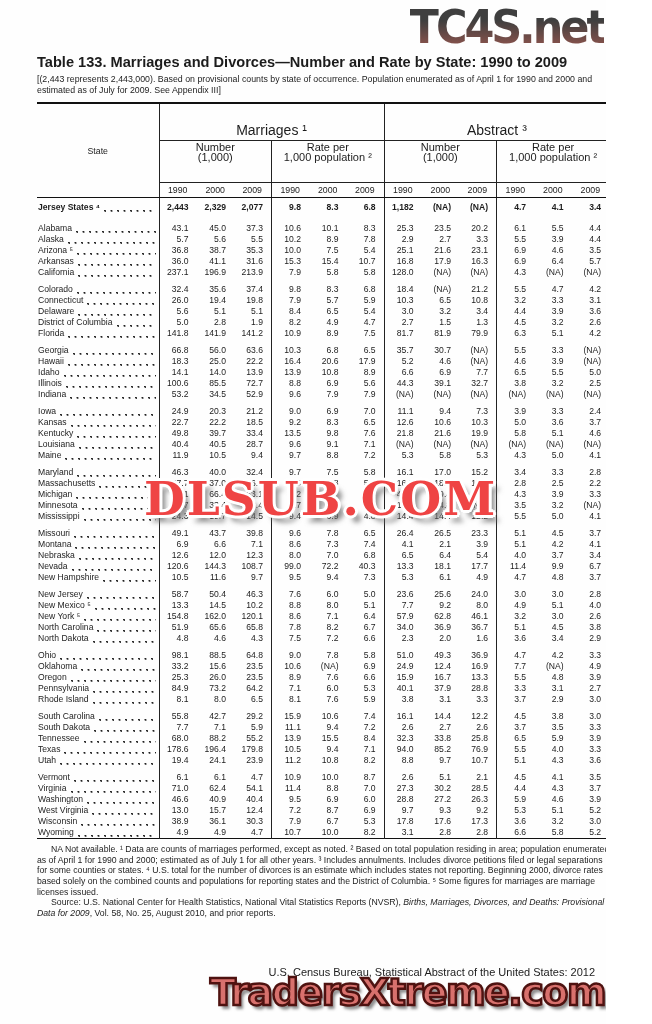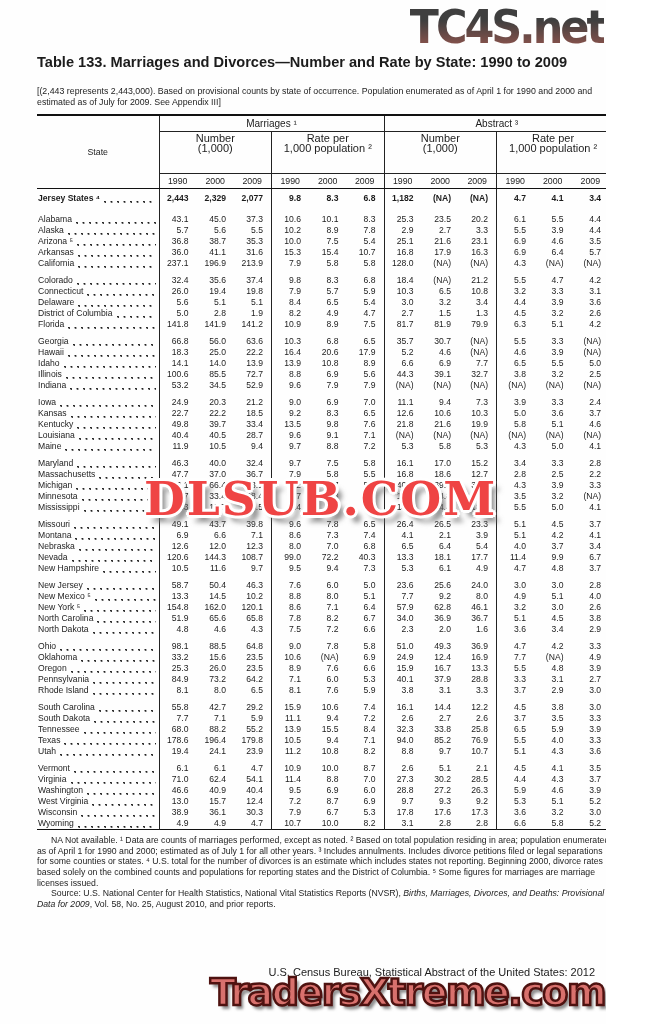--- a/index.html
+++ b/index.html
@@ -16,30 +16,30 @@
     text-shadow:-2px -2px 0 #fff,2px -2px 0 #fff,-2px 2px 0 #fff,2px 2px 0 #fff,
       0 -3px 0 #fff,0 3px 0 #fff,-3px 0 0 #fff,3px 0 0 #fff,
       6px 7px 5px rgba(110,110,110,.75);}
   .wm-bottom{position:absolute;top:970px;right:1px;font-family:"DejaVu Sans",sans-serif;
     font-weight:bold;font-size:38px;letter-spacing:-1.5px;color:#d8716d;white-space:nowrap;
     -webkit-text-stroke:2.5px #4e1210;
     text-shadow:3px 4px 3px rgba(80,80,80,.65);margin-left:28px;}
 
   
   .content{position:absolute;left:37px;top:54px;width:577px;}
-  .title{font-size:14.6px;font-weight:bold;margin:0 0 16px 0;letter-spacing:0;}
+  .title{font-size:14.6px;font-weight:bold;margin:0 0 4px 0;letter-spacing:0;}
   .headnote{font-size:8.8px;line-height:10.5px;margin:0 0 7px 0;}
 
   table.t133{border-collapse:collapse;table-layout:fixed;width:572px;
     border-top:2px solid #111;border-bottom:1.5px solid #111;}
   .t133 col.c-state{width:122px;}
   .t133 col.c-num{width:37.5px;}
   .t133 th{font-weight:normal;}
   .state-h{text-align:center;vertical-align:middle;font-size:8.8px;border-bottom:1.5px solid #111;}
-  .r1 .grp{font-size:10px;text-align:center;padding:2px 0 2px 0;
+  .r1 .grp{font-size:14px;text-align:center;padding:18px 0 2px 0;
     border-left:1px solid #222;border-bottom:1px solid #222;}
   .r2 .sub{font-size:11px;line-height:9.6px;text-align:center;padding:2px 0 20px 0;
     border-left:1px solid #222;border-bottom:1px solid #222;}
   .r3 .yr{font-size:8.8px;text-align:right;padding:2px 9px 2px 0;border-bottom:1.5px solid #111;}
   .t133 td{font-size:8.6px;line-height:11px;vertical-align:bottom;padding:0;}
   .t133 td.num{text-align:right;padding-right:8px;white-space:nowrap;}
   .t133 .vl{border-left:1px solid #222;}
   tr.us td{font-weight:bold;padding-top:4px;padding-bottom:4px;}
   tr.group-start td{padding-top:6px;}
   .staterow{display:flex;align-items:baseline;padding-left:1px;}

